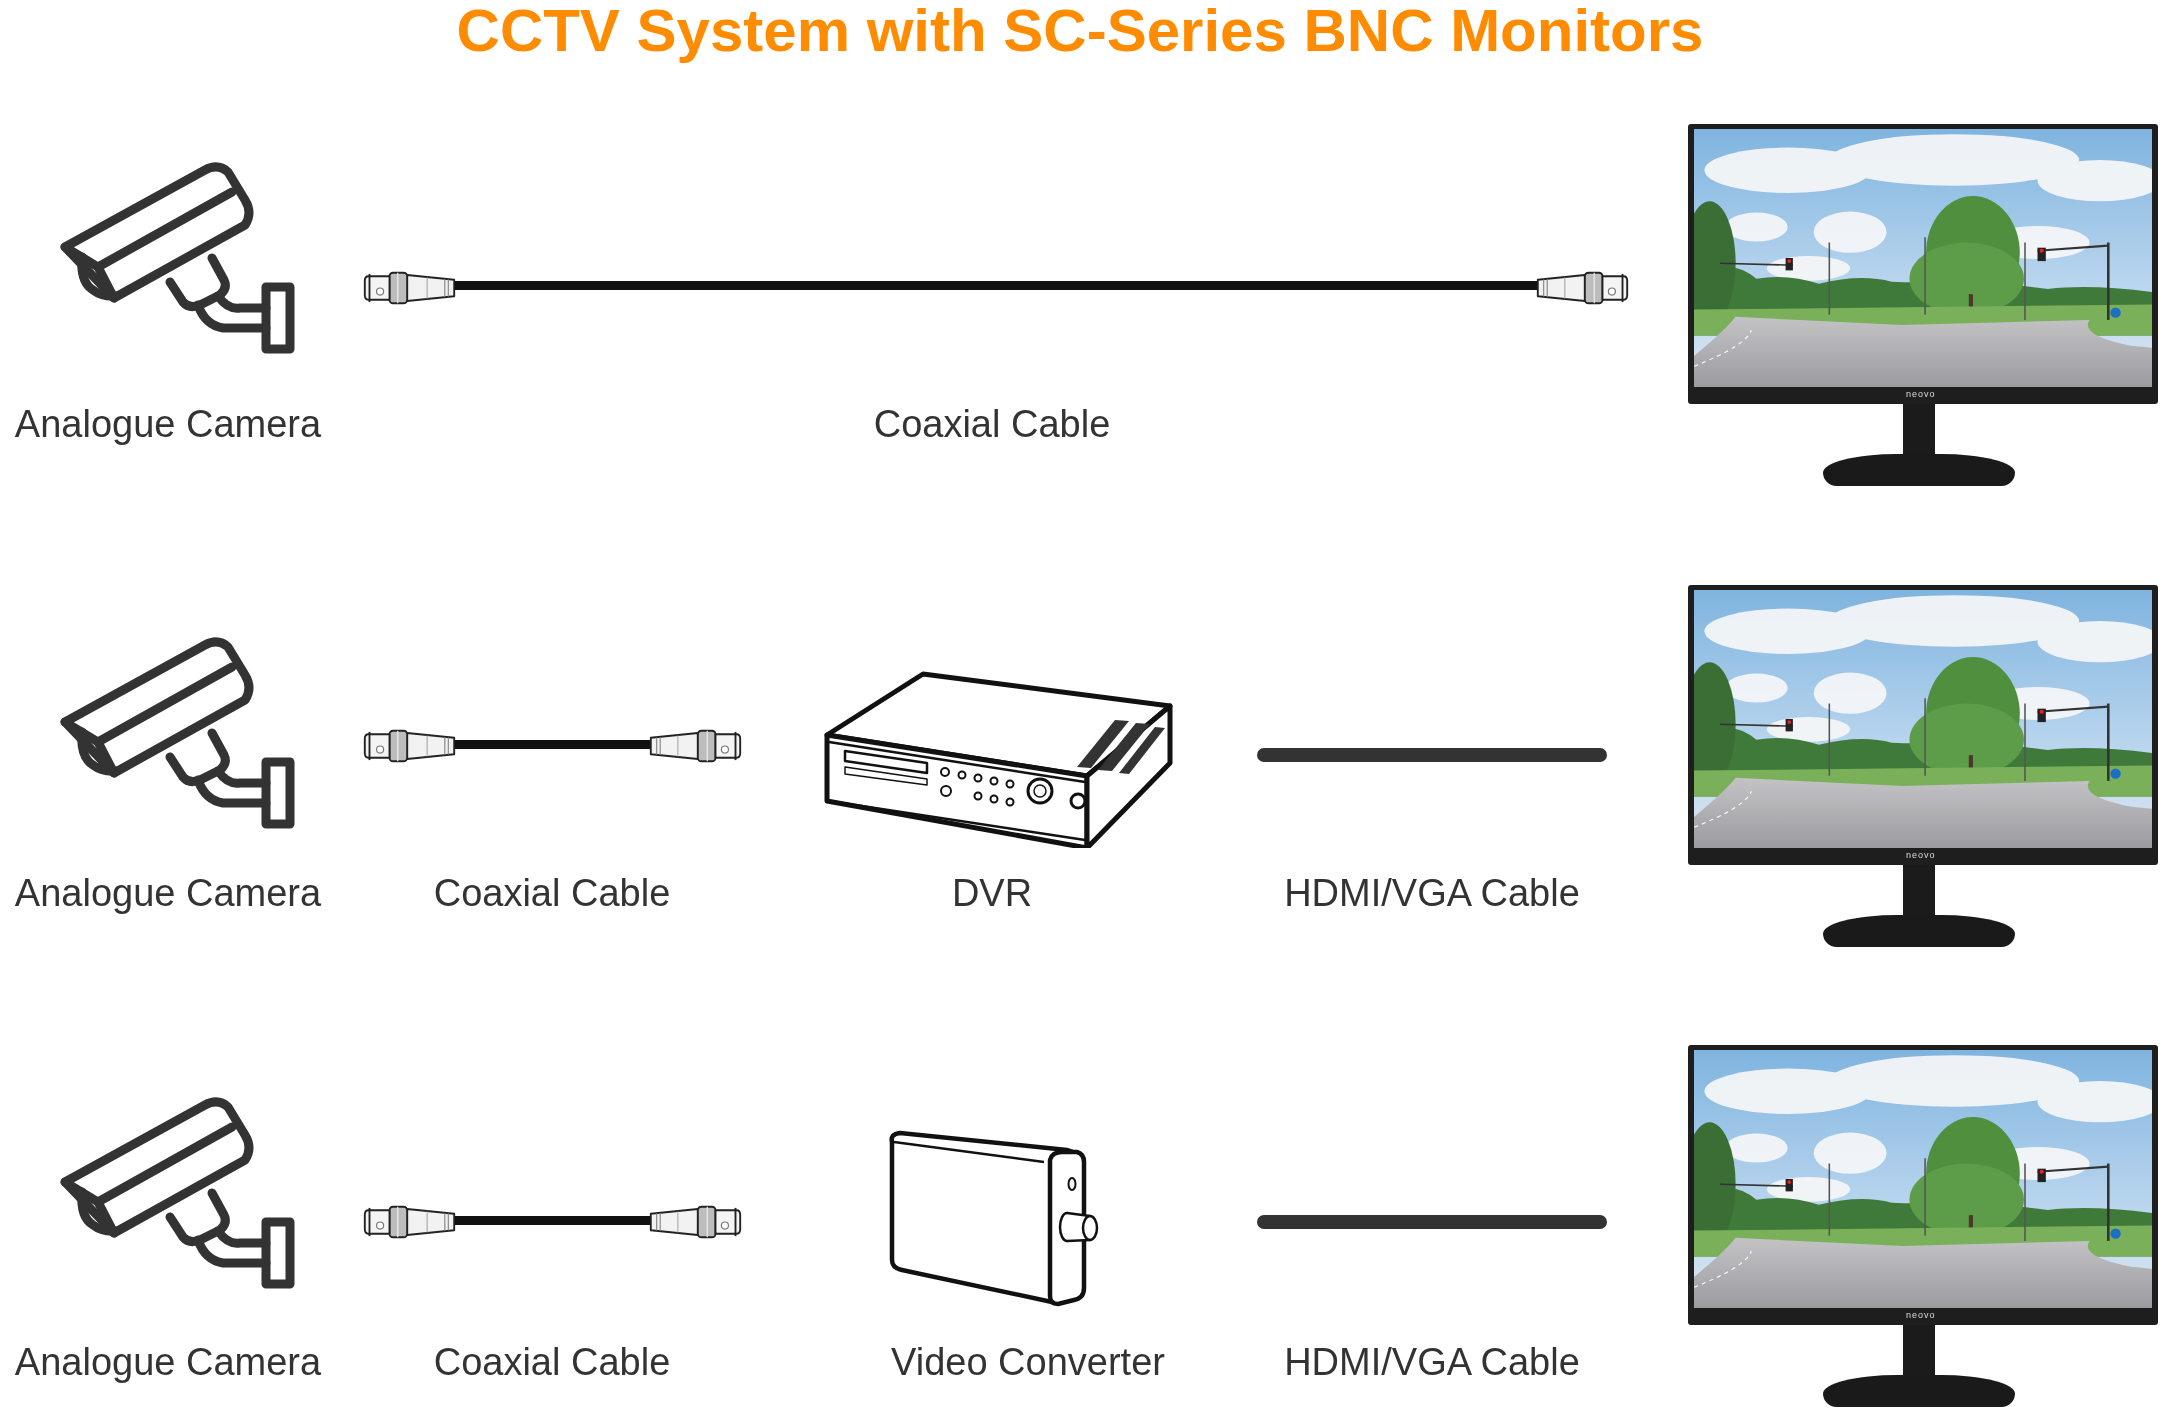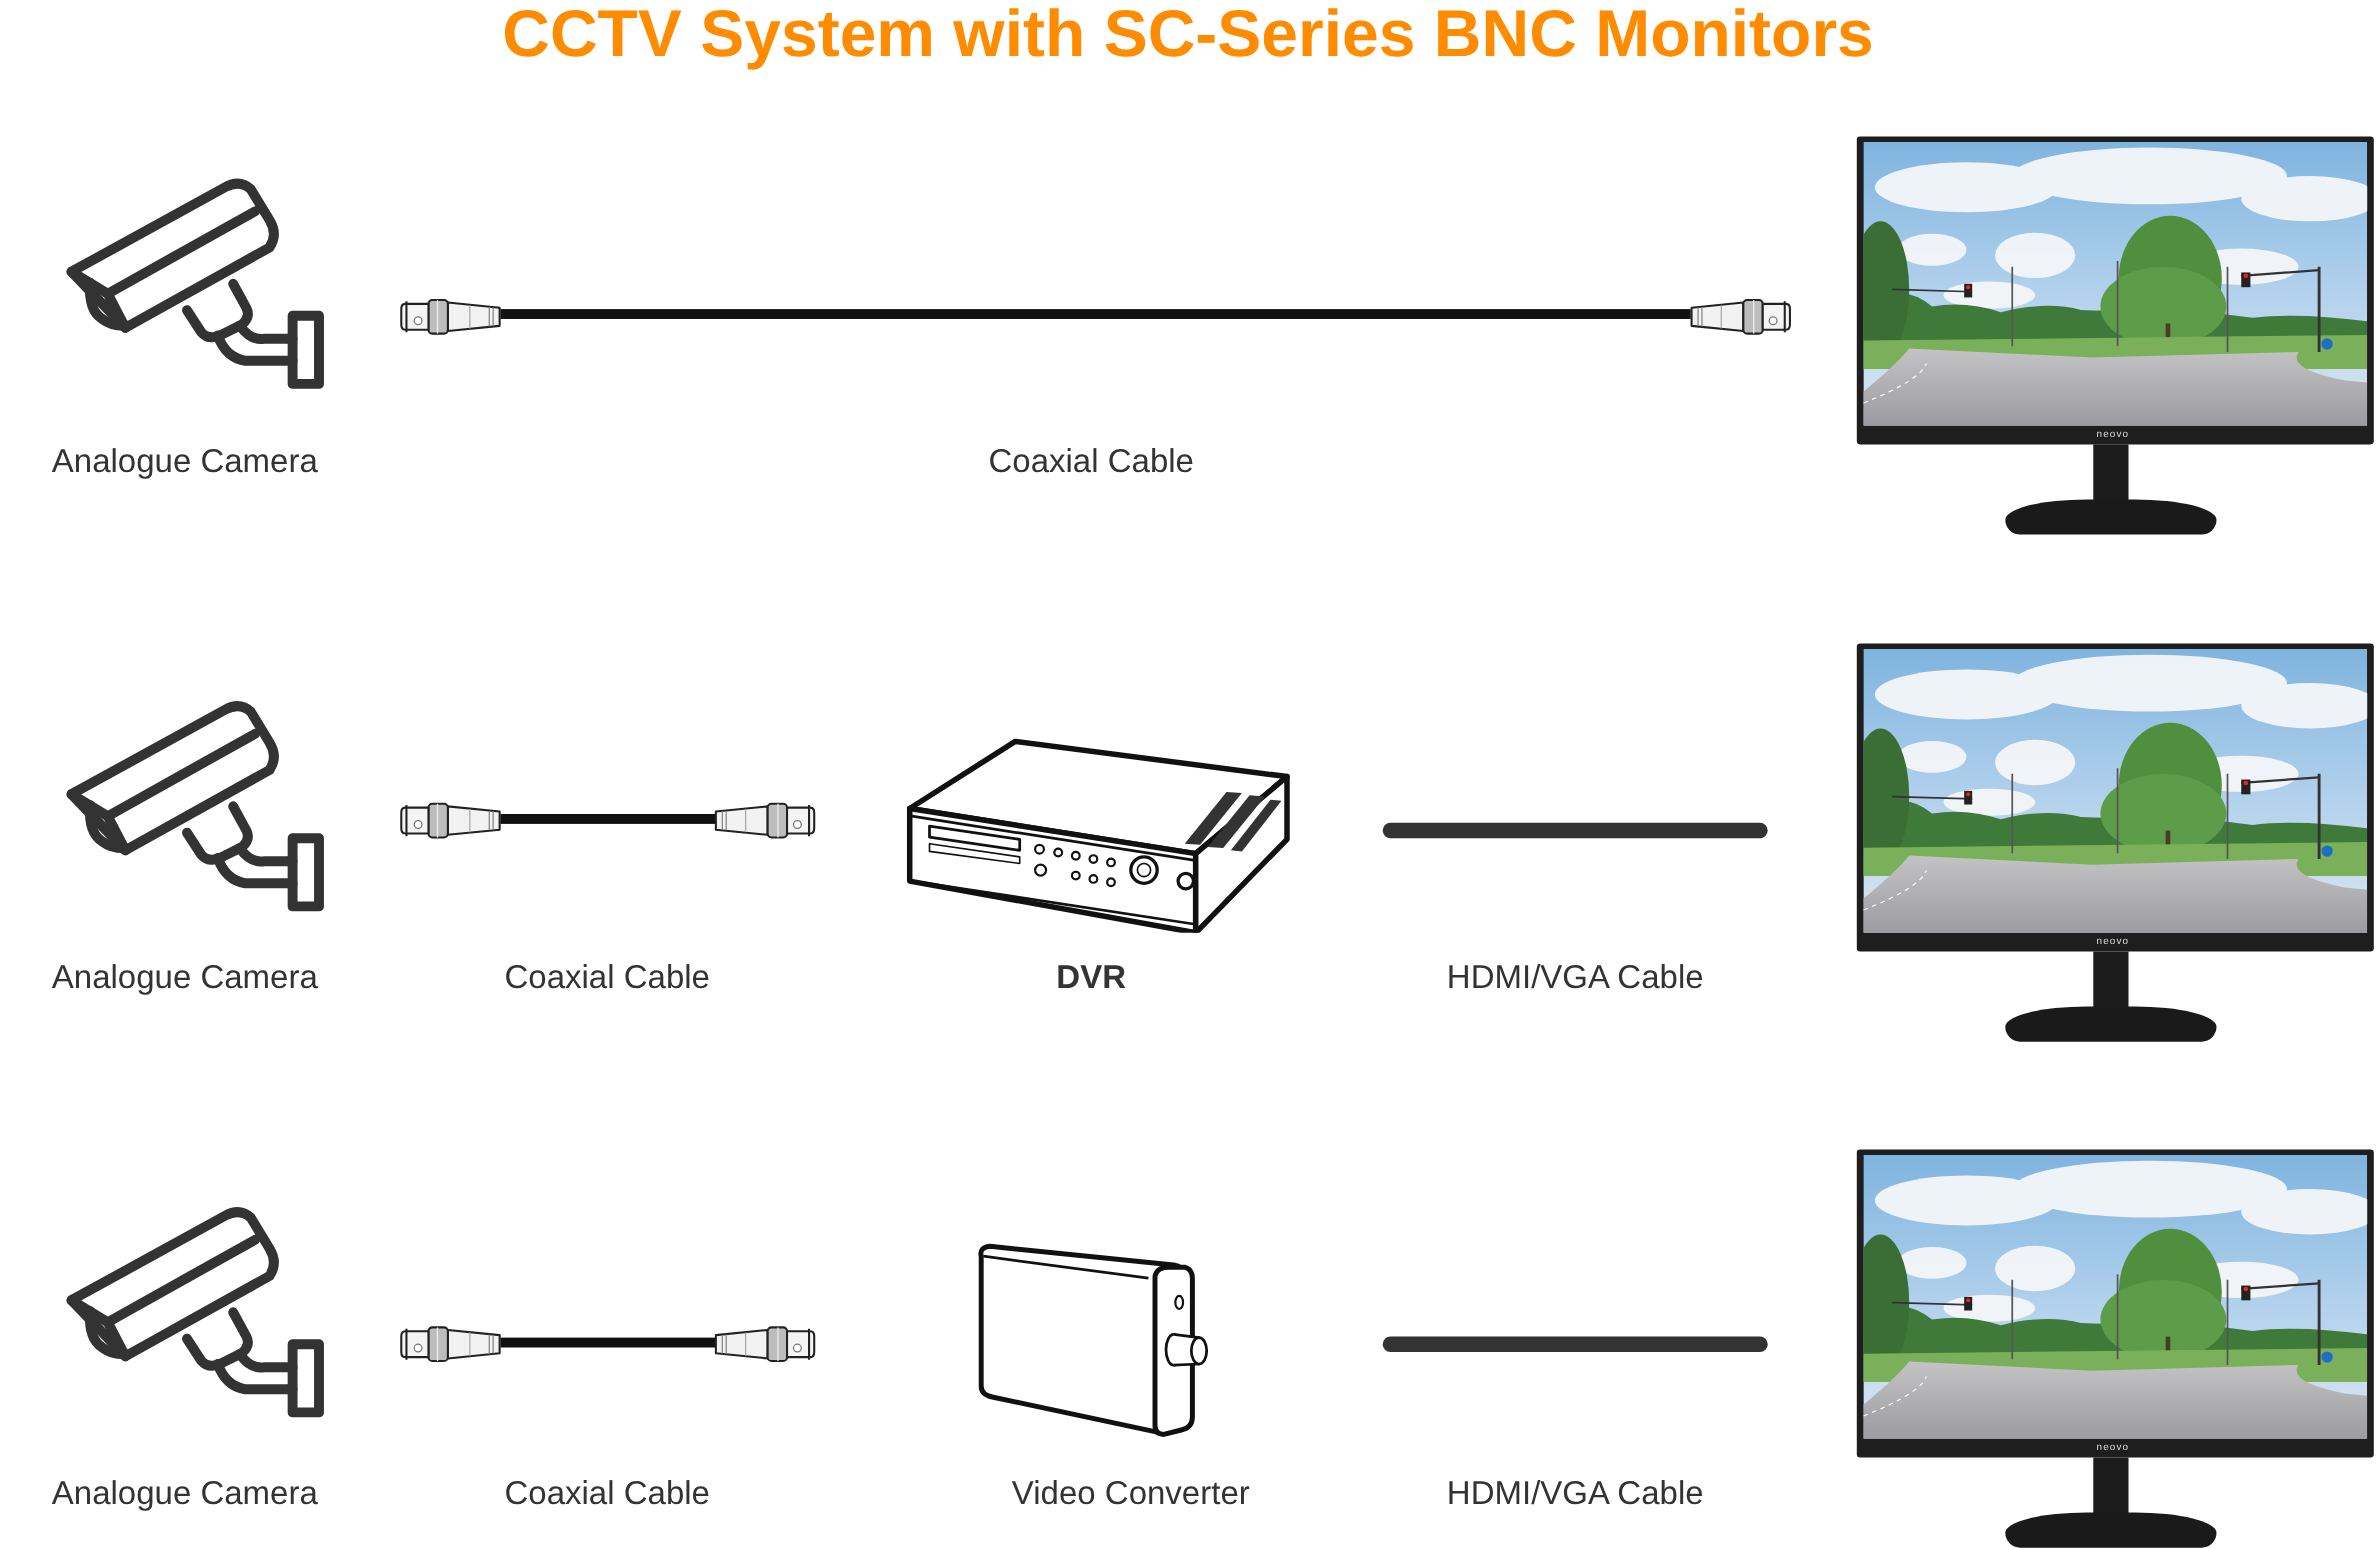--- a/index.html
+++ b/index.html
@@ -3,21 +3,21 @@
 <meta charset="utf-8">
 <style>
   html, body { margin: 0; padding: 0; background: #ffffff; }
   body { width: 2160px; height: 1408px; position: relative; overflow: hidden; font-family: "Liberation Sans", sans-serif; }
   .title {
     position: absolute; left: 0; top: -4px; width: 2160px; text-align: center;
     font-family: "Liberation Sans", sans-serif; font-weight: bold; font-size: 60px;
     letter-spacing: 0px; color: #FF8C00; margin: 0;
   }
   .label {
-    position: absolute; font-size: 30px; color: #333333; white-space: nowrap;
+    position: absolute; font-size: 38px; color: #333333; white-space: nowrap;
     transform: translateX(-50%); line-height: 1;
   }
   .abs { position: absolute; }
   svg { display: block; overflow: visible; }
 </style>
 </head>
 <body>
 
 <svg width="0" height="0" style="position:absolute" aria-hidden="true">
   <defs>
@@ -210,21 +210,21 @@
     <div class="abs" style="left:455px; top:740px; width:195px; height:9px; background:#111;"></div>
     <svg class="abs" style="left:648px; top:726px; width:95px; height:40px; transform:scaleX(-1);">
         <use href="#sym-bnc"></use>
       </svg>
   </div>
   <div class="label" style="left: 552px; top: 874px; color: rgb(51, 51, 51);">Coaxial Cable</div>
 
   <svg class="abs" style="left:815px; top:668px; width:360px; height:180px;">
       <use href="#sym-dvr"></use>
     </svg>
-  <div class="label" style="left: 992px; top: 874px; color: rgb(51, 51, 51); font-weight: bold;">DVR</div>
+  <div class="label" style="left: 992px; top: 874px; color: rgb(51, 51, 51);">DVR</div>
 
   <div class="abs" style="left:1257px; top:748px; width:350px; height:14px; background:#333; border-radius:7px;"></div>
   <div class="label" style="left: 1432px; top: 874px; color: rgb(51, 51, 51);">HDMI/VGA Cable</div>
 
   <div class="abs" style="left:1688px; top:585px; width:472px; height:362px;">
     <div class="abs" style="left:0; top:0; width:470px; height:280px; background:#1e1e1e; border-radius:3px;"></div>
     <svg class="abs" style="left:6px; top:5px; width:458px; height:258px;">
         <use href="#sym-scene"></use>
       </svg>
     <div class="abs" style="left:218px; top:265px; font-size:9px; color:#ddd; letter-spacing:1px;">neovo</div>

